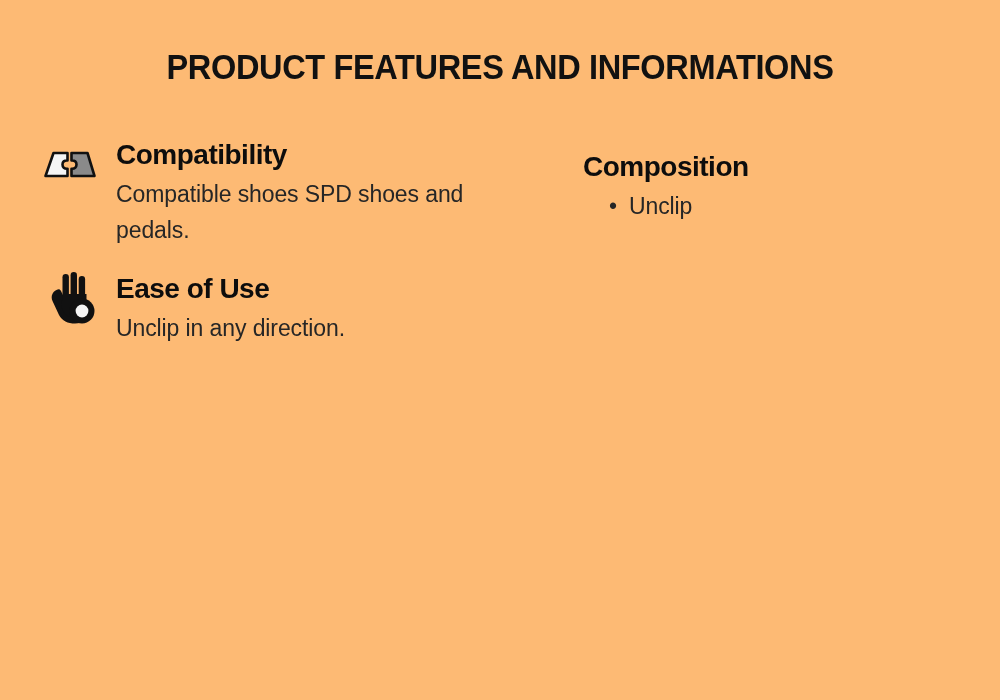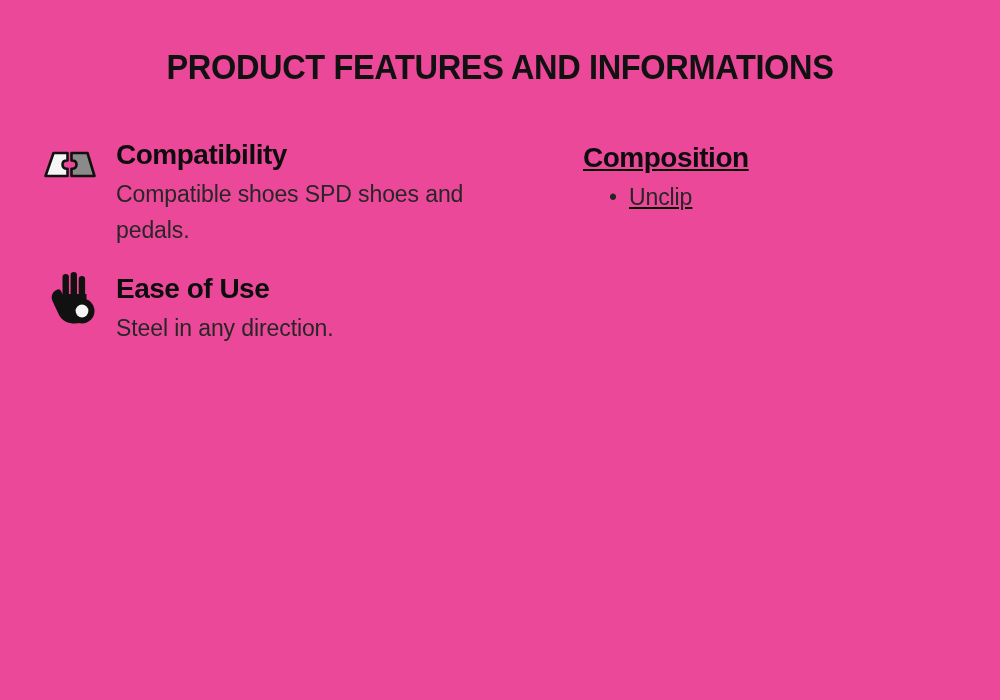--- a/index.html
+++ b/index.html
@@ -12,21 +12,21 @@
     background: #f5f5f5;
     font-family: "Liberation Sans", sans-serif;
     -webkit-font-smoothing: antialiased;
     overflow: hidden;
   }
 
   .sheet {
     position: relative;
     width: 1000px;
     height: 700px;
-    background: #ec4899;
+    background: #fdba74;
   }
 
   
   .page-title {
     position: absolute;
     left: 0;
     top: 46px;
     width: 1000px;
     text-align: center;
     font-family: "Liberation Sans", sans-serif;
@@ -51,23 +51,22 @@
   .col-left {
     position: absolute;
     left: 36px;
     top: 0;
     width: 520px;
   }
 
   .col-right {
     position: absolute;
     left: 583px;
-    top: 3px;
+    top: 12px;
     width: 380px;
-    text-decoration: underline;
   }
 
   
   .feature {
     position: relative;
     min-height: 96px;
   }
   .feature + .feature {
     margin-top: 24px;
   }
@@ -189,21 +188,21 @@
             <path d="M17 22 H40.5 V31 C40.5 40 35 45.5 27.5 45.5
                      C20 45.5 15.5 40 15.5 32 Z"></path>
 
             <circle cx="36" cy="39" r="12.5"></circle>
           </g>
 
           <circle cx="36" cy="39" r="6.4" fill="#f5f5f5"></circle>
         </svg>
         <div class="feature-body">
           <p class="feature-title">Ease of Use</p>
-          <p class="feature-desc">Steel in any direction.</p>
+          <p class="feature-desc">Unclip in any direction.</p>
         </div>
       </div>
 
     </div>
 
     <div class="col-right">
       <div class="spec-group">
         <p class="spec-title">Composition</p>
         <ul class="spec-list">
           <li>

